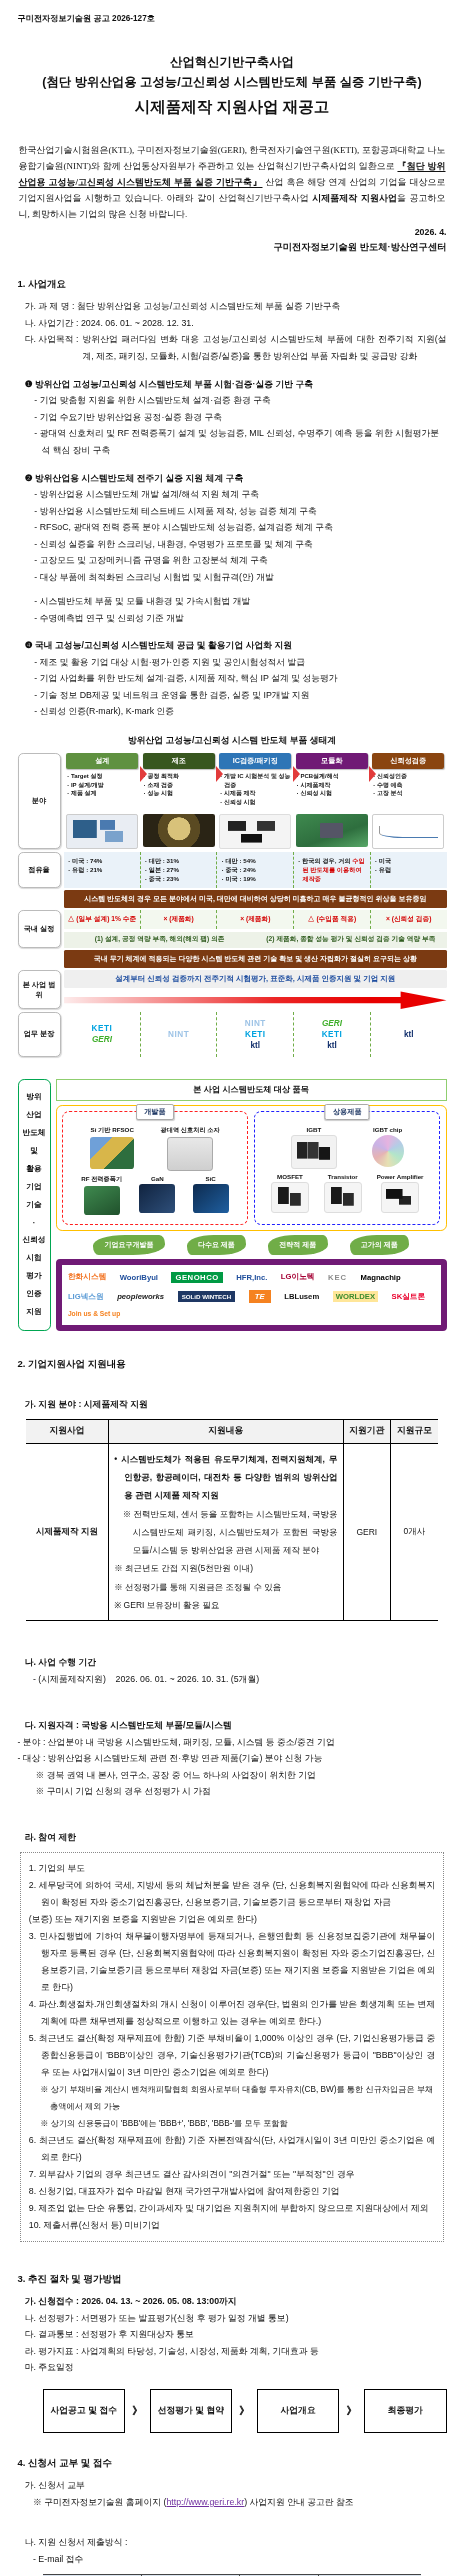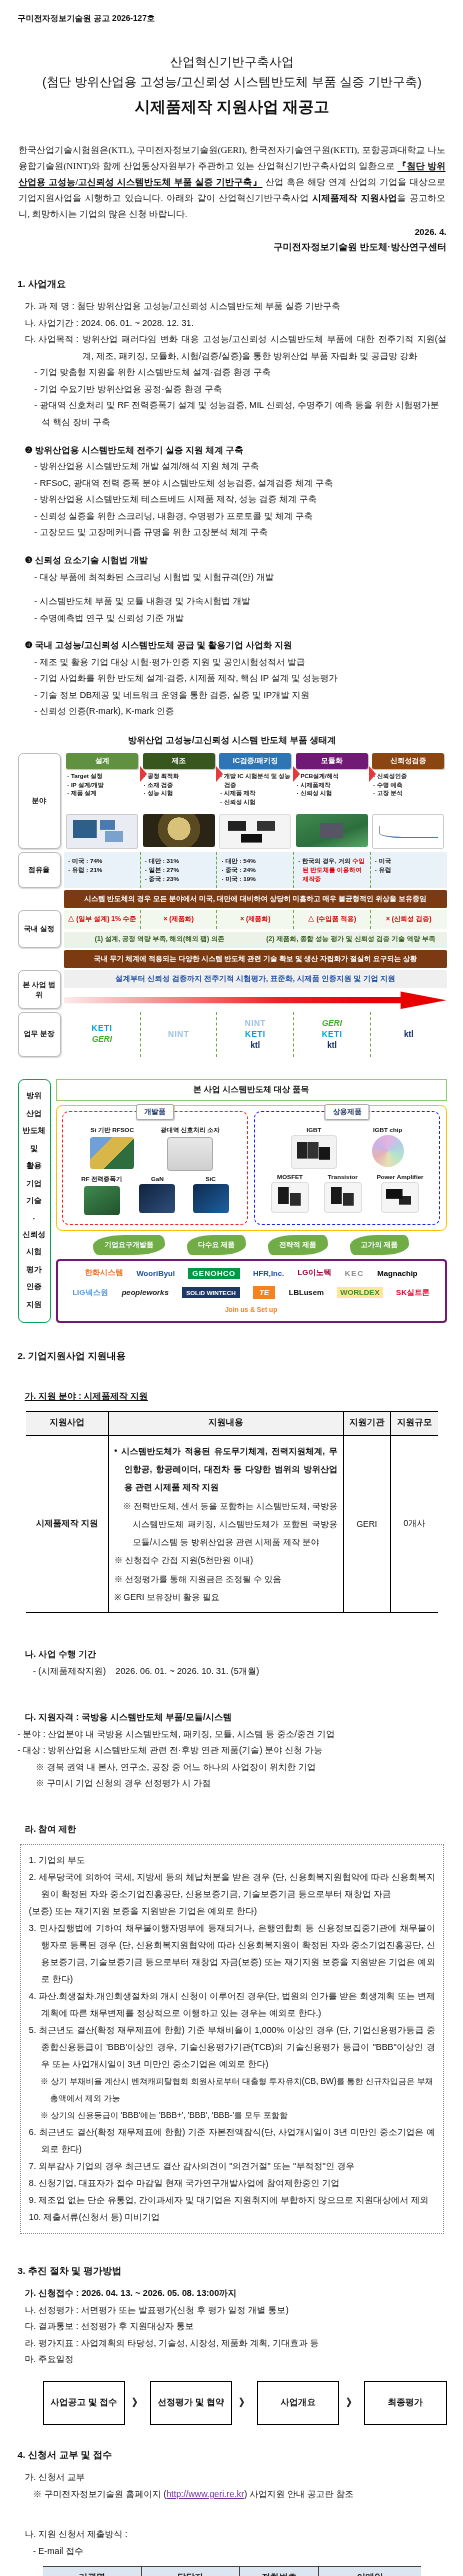--- a/index.html
+++ b/index.html
@@ -2,21 +2,21 @@
 <html style="font-size:8.2px"><head>
 <meta charset="utf-8">
 <style>
   html,body{margin:0;padding:0;background:#ffffff;}
   .page{width:464px;height:2815px;box-sizing:border-box;background:#fff;
         padding:13.4px 17.5px 10.3px 17.5px;position:relative;overflow:hidden;
         font-family:"Liberation Sans",sans-serif;color:#111;}
   
   .notice-no{font-size:8.2px;font-weight:bold;margin-bottom:29px;}
   .title-block{text-align:center;line-height:1.55;margin-bottom:23px;}
-  .title-l1,.title-l2{font-size:12.4px;font-weight:normal;}
+  .title-l1,.title-l2{font-size:12.4px;font-weight:bold;}
   .title-l3{font-size:15.5px;font-weight:bold;margin-top:3.1px;}
   .intro{font-family:"Liberation Serif",serif;font-size:9px;line-height:16px;
          text-align:justify;margin:0 1px 4.1px 1px;}
   .intro b u{text-underline-offset:1.5px;}
   .right-line{text-align:right;font-size:8.8px;font-weight:bold;margin-top:5.2px;}
   .org-line{text-align:right;font-size:9.3px;font-weight:bold;margin-top:4.1px;margin-bottom:24px;}
   .h1{font-size:9.5px;font-weight:bold;margin:17.5px 0 7.2px 0;}
   .ln{font-size:8.8px;line-height:16.5px;}
   .ln.b{font-weight:bold;}
   .indent1{padding-left:7.2px;}
@@ -132,22 +132,22 @@
              background-image:linear-gradient(#1a1a1a 0 0),linear-gradient(#2b2b2b 0 0);
              background-repeat:no-repeat;background-size:30% 60%,30% 44%;
              background-position:24% 40%,72% 62%;}
   .ph-pa{background:#f5f5f5;border:0.5px solid #ddd;
          background-image:linear-gradient(#111 0 0),linear-gradient(#222 0 0);
          background-repeat:no-repeat;background-size:46% 34%,34% 30%;
          background-position:20% 30%,72% 66%;}
   .wave-row{display:flex;justify-content:space-evenly;padding:0 15.5px;}
   .wave{background:#70ad47;color:#fff;font-weight:bold;font-size:7px;padding:4.6px 11.3px;
         border-radius:45% 8% 45% 8% / 55% 45% 55% 45%;white-space:nowrap;}
-  .logo-box{border:2px solid #701a75;border-radius:4.1px;padding:7.2px 6.2px;display:flex;
-            flex-wrap:wrap;gap:7.2px 13.4px;align-items:center;justify-content:center;}
+  .logo-box{border:6px solid #701a75;border-radius:4.1px;padding:7.2px 6.2px;display:flex;
+            flex-wrap:wrap;gap:7.2px 13.4px;align-items:center;}
   .logo{font-weight:bold;font-size:7.7px;white-space:nowrap;}
   .lg-hanwha{color:#f37321;} .lg-woori{color:#1f4e9c;}
   .lg-geno{background:#009a44;color:#fff;padding:1px 4.1px;letter-spacing:0.5px;}
   .lg-hfr{color:#1f4e9c;} .lg-lgit{color:#a50034;} .lg-kec{color:#8c8c8c;letter-spacing:1px;}
   .lg-magna{color:#000;} .lg-lig{color:#5b9bd5;} .lg-people{color:#222;font-style:italic;}
   .lg-solid{background:#1f3864;color:#fff;padding:1.5px 4.1px;font-size:6.2px;line-height:1.2;text-align:center;}
   .lg-te{background:#f58220;color:#fff;padding:2.1px 6.2px;font-style:italic;}
   .lg-lb{color:#111;} .lg-worldex{color:#3d8c2f;background:#ffe699;padding:1px 3.1px;}
   .lg-sk{color:#ea002c;} .lg-join{color:#f58220;font-size:6.7px;}
   
@@ -199,32 +199,32 @@
   <div class="org-line">구미전자정보기술원 반도체·방산연구센터</div>
 
   <div class="h1">1. 사업개요</div>
   <div class="ln indent1">가. 과 제 명 : 첨단 방위산업용 고성능/고신뢰성 시스템반도체 부품 실증 기반구축</div>
   <div class="ln indent1">나. 사업기간 : 2024. 06. 01. ~ 2028. 12. 31.</div>
   <div class="goal indent1">
     <div class="goal-label">다. 사업목적 :</div>
     <div class="goal-text">방위산업 패러다임 변화 대응 고성능/고신뢰성 시스템반도체 부품에 대한 전주기적 지원(설계, 제조, 패키징, 모듈화, 시험/검증/실증)을 통한 방위산업 부품 자립화 및 공급망 강화</div>
   </div>
 
+  <div class="grp-h">❶ 방위산업 고성능/고신뢰성 시스템반도체 부품 시험·검증·실증 기반 구축</div>
   <div class="grp-i">- 기업 맞춤형 지원을 위한 시스템반도체 설계·검증 환경 구축</div>
   <div class="grp-i">- 기업 수요기반 방위산업용 공정·실증 환경 구축</div>
   <div class="grp-i">- 광대역 신호처리 및 RF 전력증폭기 설계 및 성능검증, MIL 신뢰성, 수명주기 예측 등을 위한 시험평가분석 핵심 장비 구축</div>
 
   <div class="grp-h">❷ 방위산업용 시스템반도체 전주기 실증 지원 체계 구축</div>
   <div class="grp-i">- 방위산업용 시스템반도체 개발 설계/해석 지원 체계 구축</div>
+  <div class="grp-i">- 방위산업용 시스템반도체 테스트베드 시제품 제작, 성능 검증 체계 구축</div>
   <div class="grp-i">- RFSoC, 광대역 전력 증폭 분야 시스템반도체 성능검증, 설계검증 체계 구축</div>
-  <div class="grp-i">- 방위산업용 시스템반도체 테스트베드 시제품 제작, 성능 검증 체계 구축</div>
   <div class="grp-i">- 신뢰성 실증을 위한 스크리닝, 내환경, 수명평가 프로토콜 및 체계 구축</div>
   <div class="grp-i">- 고장모드 및 고장메커니즘 규명을 위한 고장분석 체계 구축</div>
 
-  <div class="grp-h">❸ 신뢰성 요소기술 시험법 개발</div>
   <div class="grp-i">- 대상 부품에 최적화된 스크리닝 시험법 및 시험규격(안) 개발</div>
   <div class="spacer16"></div>
   <div class="grp-i">- 시스템반도체 부품 및 모듈 내환경 및 가속시험법 개발</div>
   <div class="grp-i">- 수명예측법 연구 및 신뢰성 기준 개발</div>
 
   <div class="grp-h">❹ 국내 고성능/고신뢰성 시스템반도체 공급 및 활용기업 사업화 지원</div>
   <div class="grp-i">- 제조 및 활용 기업 대상 시험·평가·인증 지원 및 공인시험성적서 발급</div>
   <div class="grp-i">- 기업 사업화를 위한 반도체 설계·검증, 시제품 제작, 핵심 IP 설계 및 성능평가</div>
   <div class="grp-i">- 기술 정보 DB제공 및 네트워크 운영을 통한 검증, 실증 및 IP개발 지원</div>
   <div class="grp-i">- 신뢰성 인증(R-mark), K-mark 인증</div>
@@ -470,42 +470,42 @@
         <span class="logo lg-te">TE</span>
         <span class="logo lg-lb">LBLusem</span>
         <span class="logo lg-worldex">WORLDEX</span>
         <span class="logo lg-sk">SK실트론</span>
         <span class="logo lg-join">Join us &amp; Set up</span>
       </div>
     </div>
   </div>
 
   <div class="h1" style="margin-top:27px;">2. 기업지원사업 지원내용</div>
-  <div class="ln b indent1" style="margin-top:25px;text-decoration:underline;">가. 지원 분야 : 시제품제작 지원</div>
+  <div class="ln b indent1" style="margin-top:25px;">가. 지원 분야 : 시제품제작 지원</div>
 
   <table class="tbl tbl-support">
     <colgroup>
         <col style="width:20%">
         <col style="width:57%">
         <col style="width:11.5%">
         <col style="width:11.5%">
       </colgroup>
     <tbody>
         <tr>
       <th>지원사업</th>
       <th>지원내용</th>
       <th>지원기관</th>
       <th>지원규모</th>
     </tr>
     <tr>
       <td class="cell-label">시제품제작 지원</td>
       <td class="cell-content">
         <div class="main-b">• 시스템반도체가 적용된 유도무기체계, 전력지원체계, 무인항공, 항공레이더, 대전차 등 다양한 범위의 방위산업용 관련 시제품 제작 지원</div>
         <div class="sub2">※ 전력반도체, 센서 등을 포함하는 시스템반도체, 국방용 시스템반도체 패키징, 시스템반도체가 포함된 국방용 모듈/시스템 등 방위산업용 관련 시제품 제작 분야</div>
-        <div>※ 신청접수 간접 지원(5천만원 이내)</div>
+        <div>※ 최근년도 간접 지원(5천만원 이내)</div>
         <div>※ 선정평가를 통해 지원금은 조정될 수 있음</div>
         <div>※ GERI 보유장비 활용 필요</div>
       </td>
       <td class="cell-center">GERI</td>
       <td class="cell-center">0개사</td>
     </tr>
   </tbody>
     </table>
 
   <div class="ln b indent1" style="margin-top:33px;">나. 사업 수행 기간</div>

